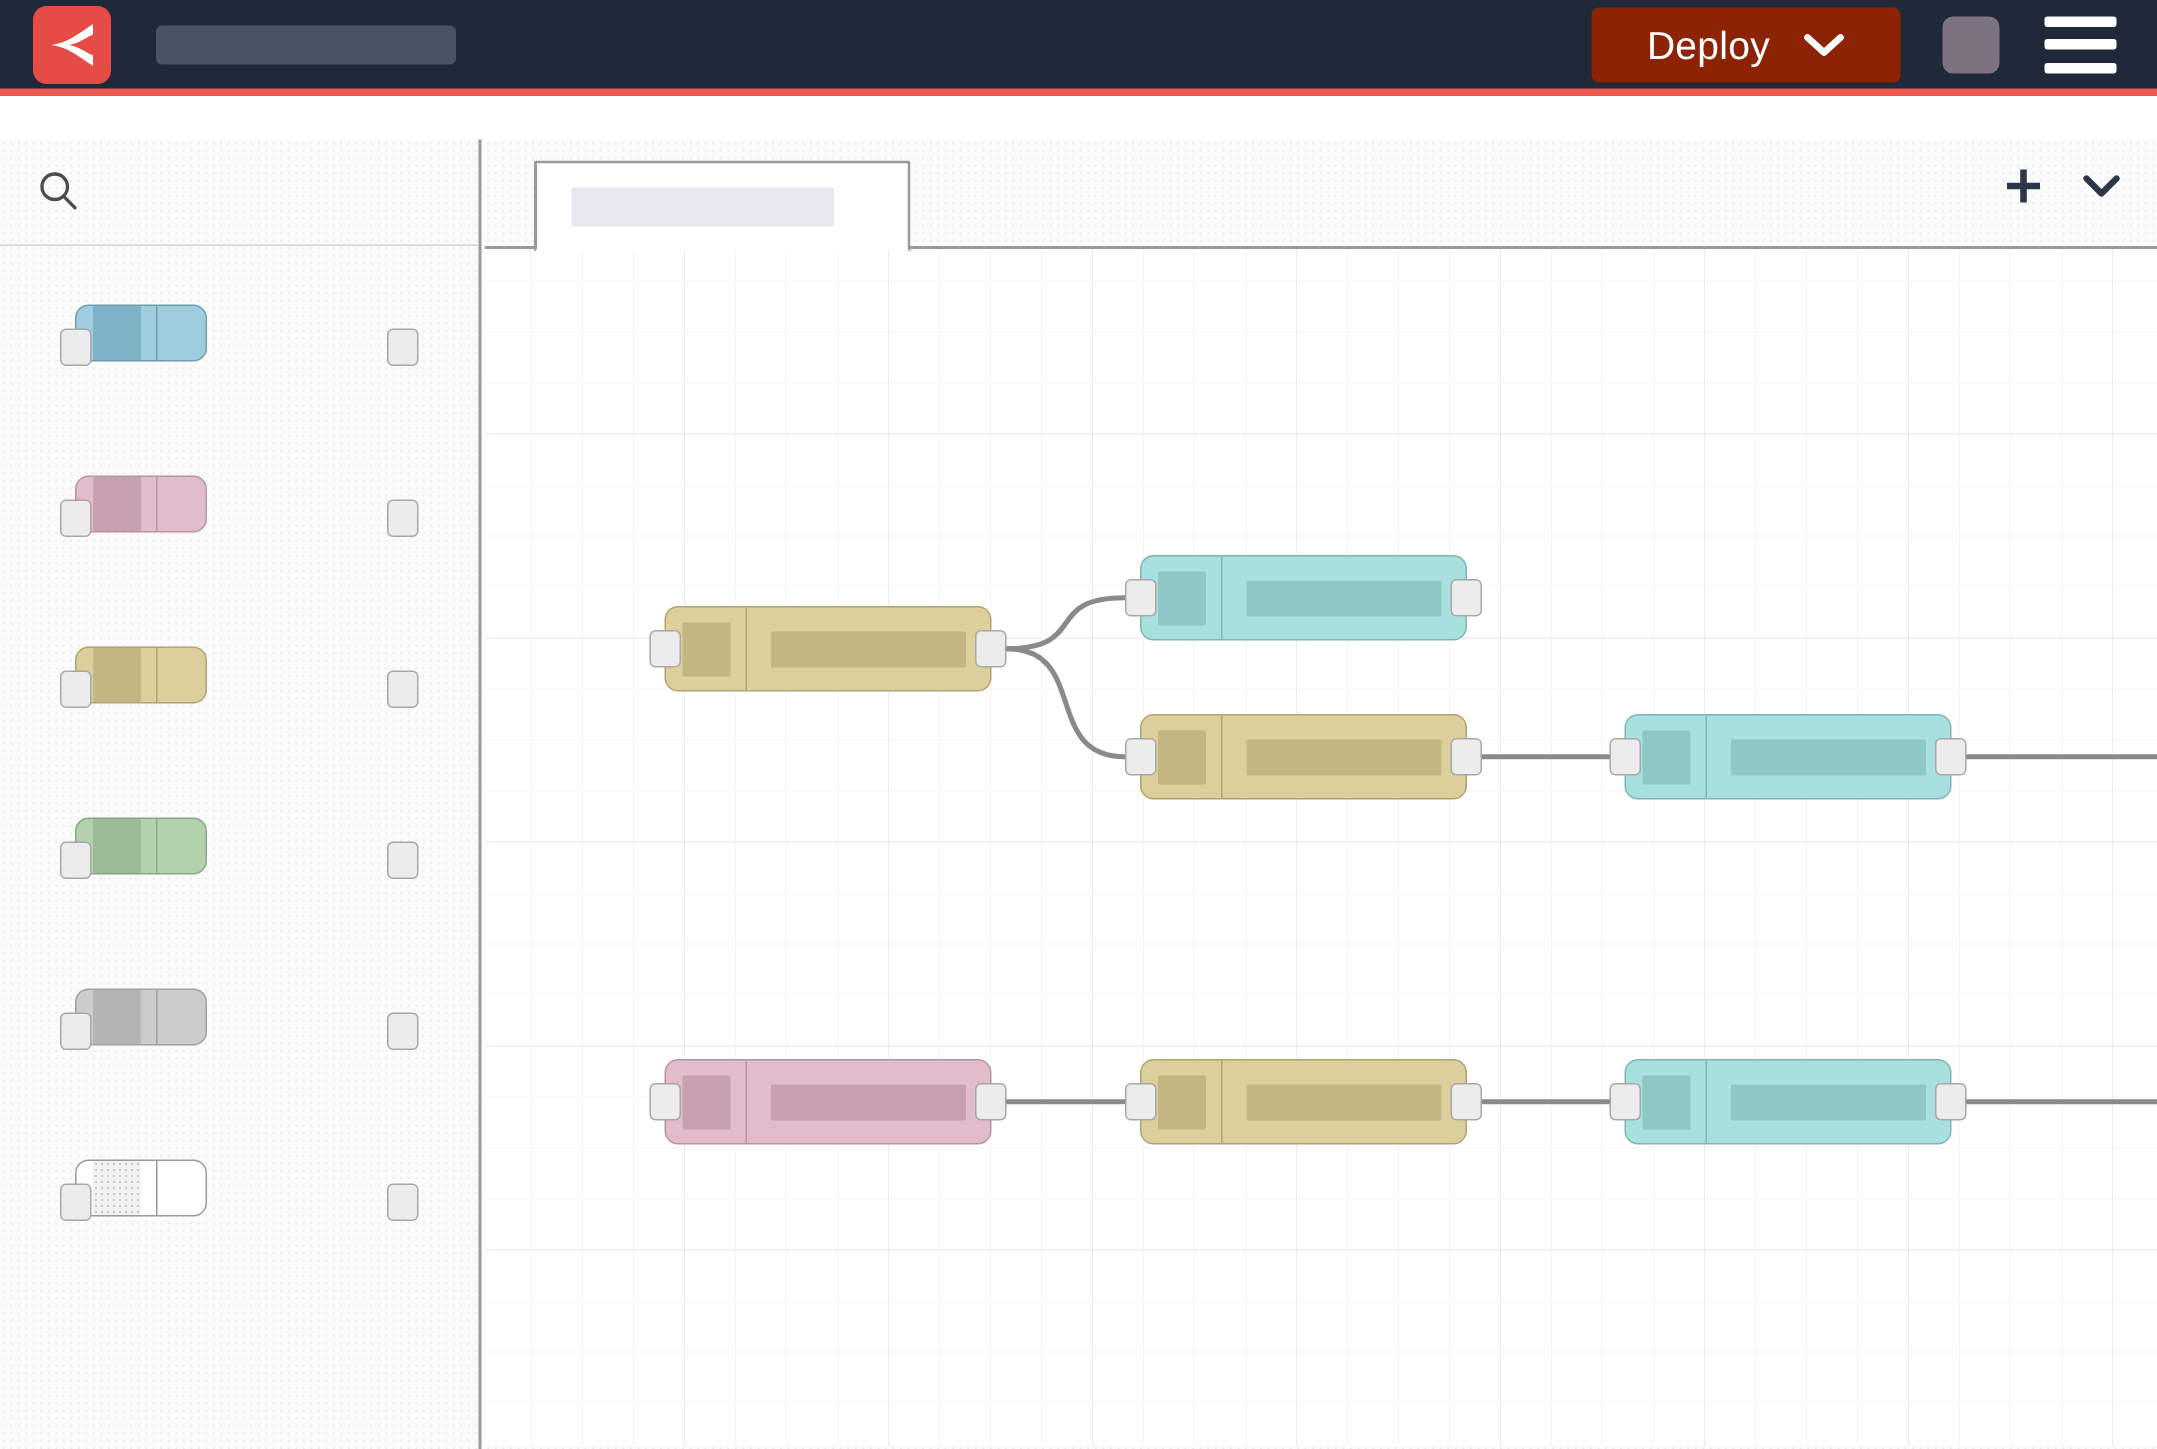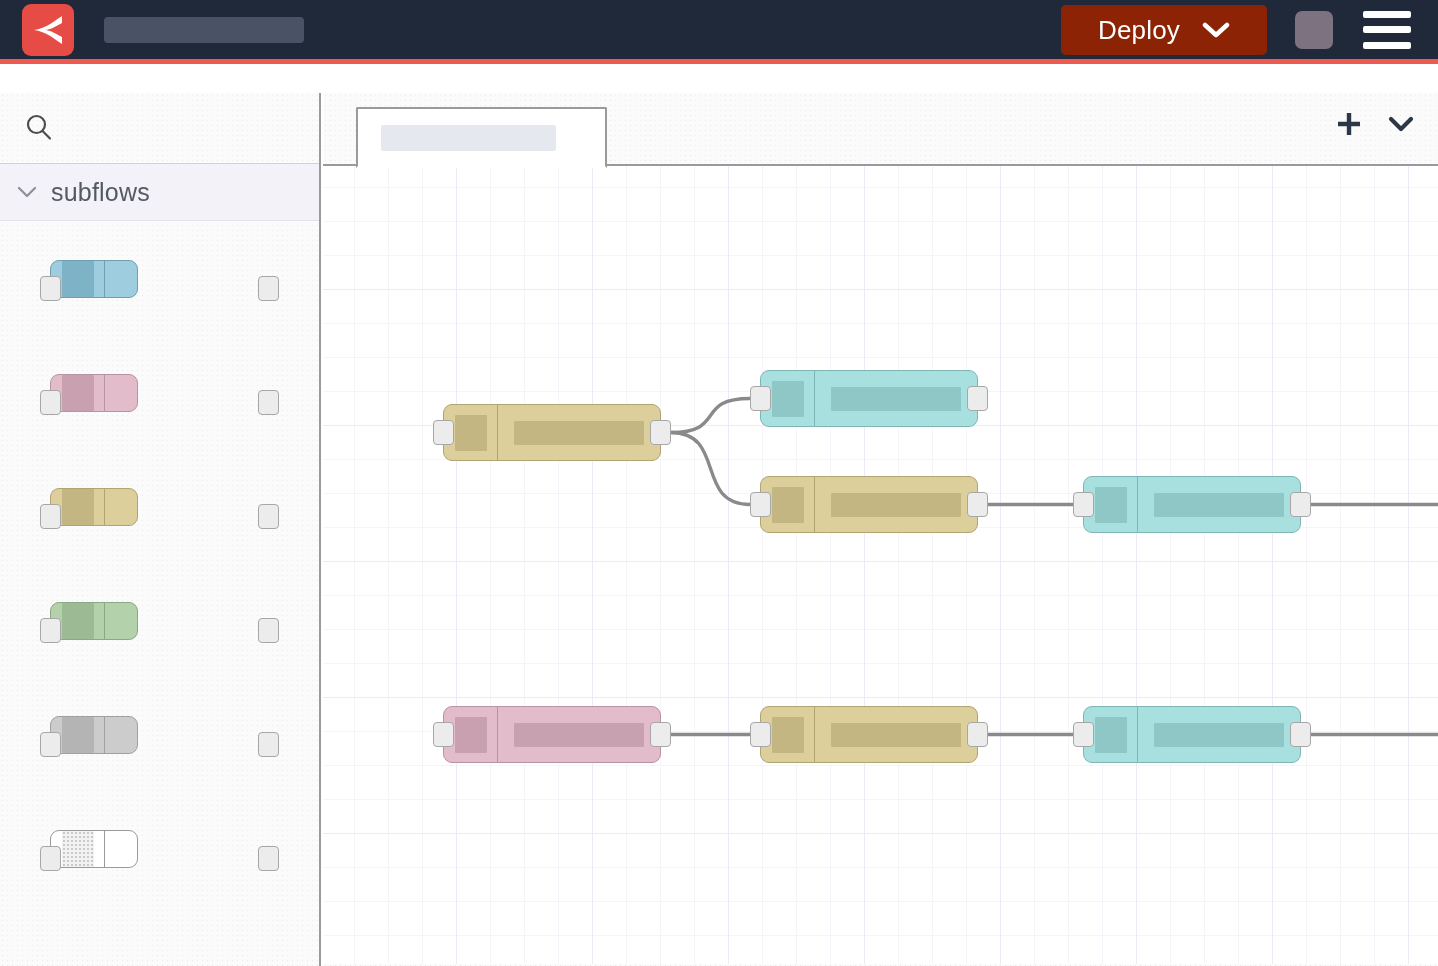--- a/index.html
+++ b/index.html
@@ -325,26 +325,20 @@
   <div class="sidebar">
 
     <div class="search-row">
       <svg class="search-icon" width="34" height="34" viewBox="0 0 34 34">
         <circle cx="14.5" cy="13.5" r="8.5" fill="none" stroke="#4d4d4d" stroke-width="2.2"></circle>
         <line x1="20.8" y1="20.2" x2="28" y2="27.5" stroke="#4d4d4d" stroke-width="2.2" stroke-linecap="round"></line>
       </svg>
 
     </div>
 
-    <div class="section-header">
-      <svg class="section-chevron" width="24" height="16" viewBox="0 0 24 16">
-        <path d="M4 4 L12 12 L20 4" fill="none" stroke="#8e8e98" stroke-width="2.2" stroke-linecap="round" stroke-linejoin="round"></path>
-      </svg>
-      <span class="section-title">subflows</span>
-    </div>
 
     <div class="palette-list" id="palette-list">
         <div class="palette-item">
     <div style="position:absolute;left:50px;top:23px;width:218px;height:57px;">
 
     <div class="node" style="background:#9dcddf;border-color:#6f9fae;">
       <div class="node-icon-area" style="border-right-color:#6f9fae;">
         <div class="node-icon-glyph" style="background:#7eb2c6;"></div>
       </div>
       <div class="node-body-area">

